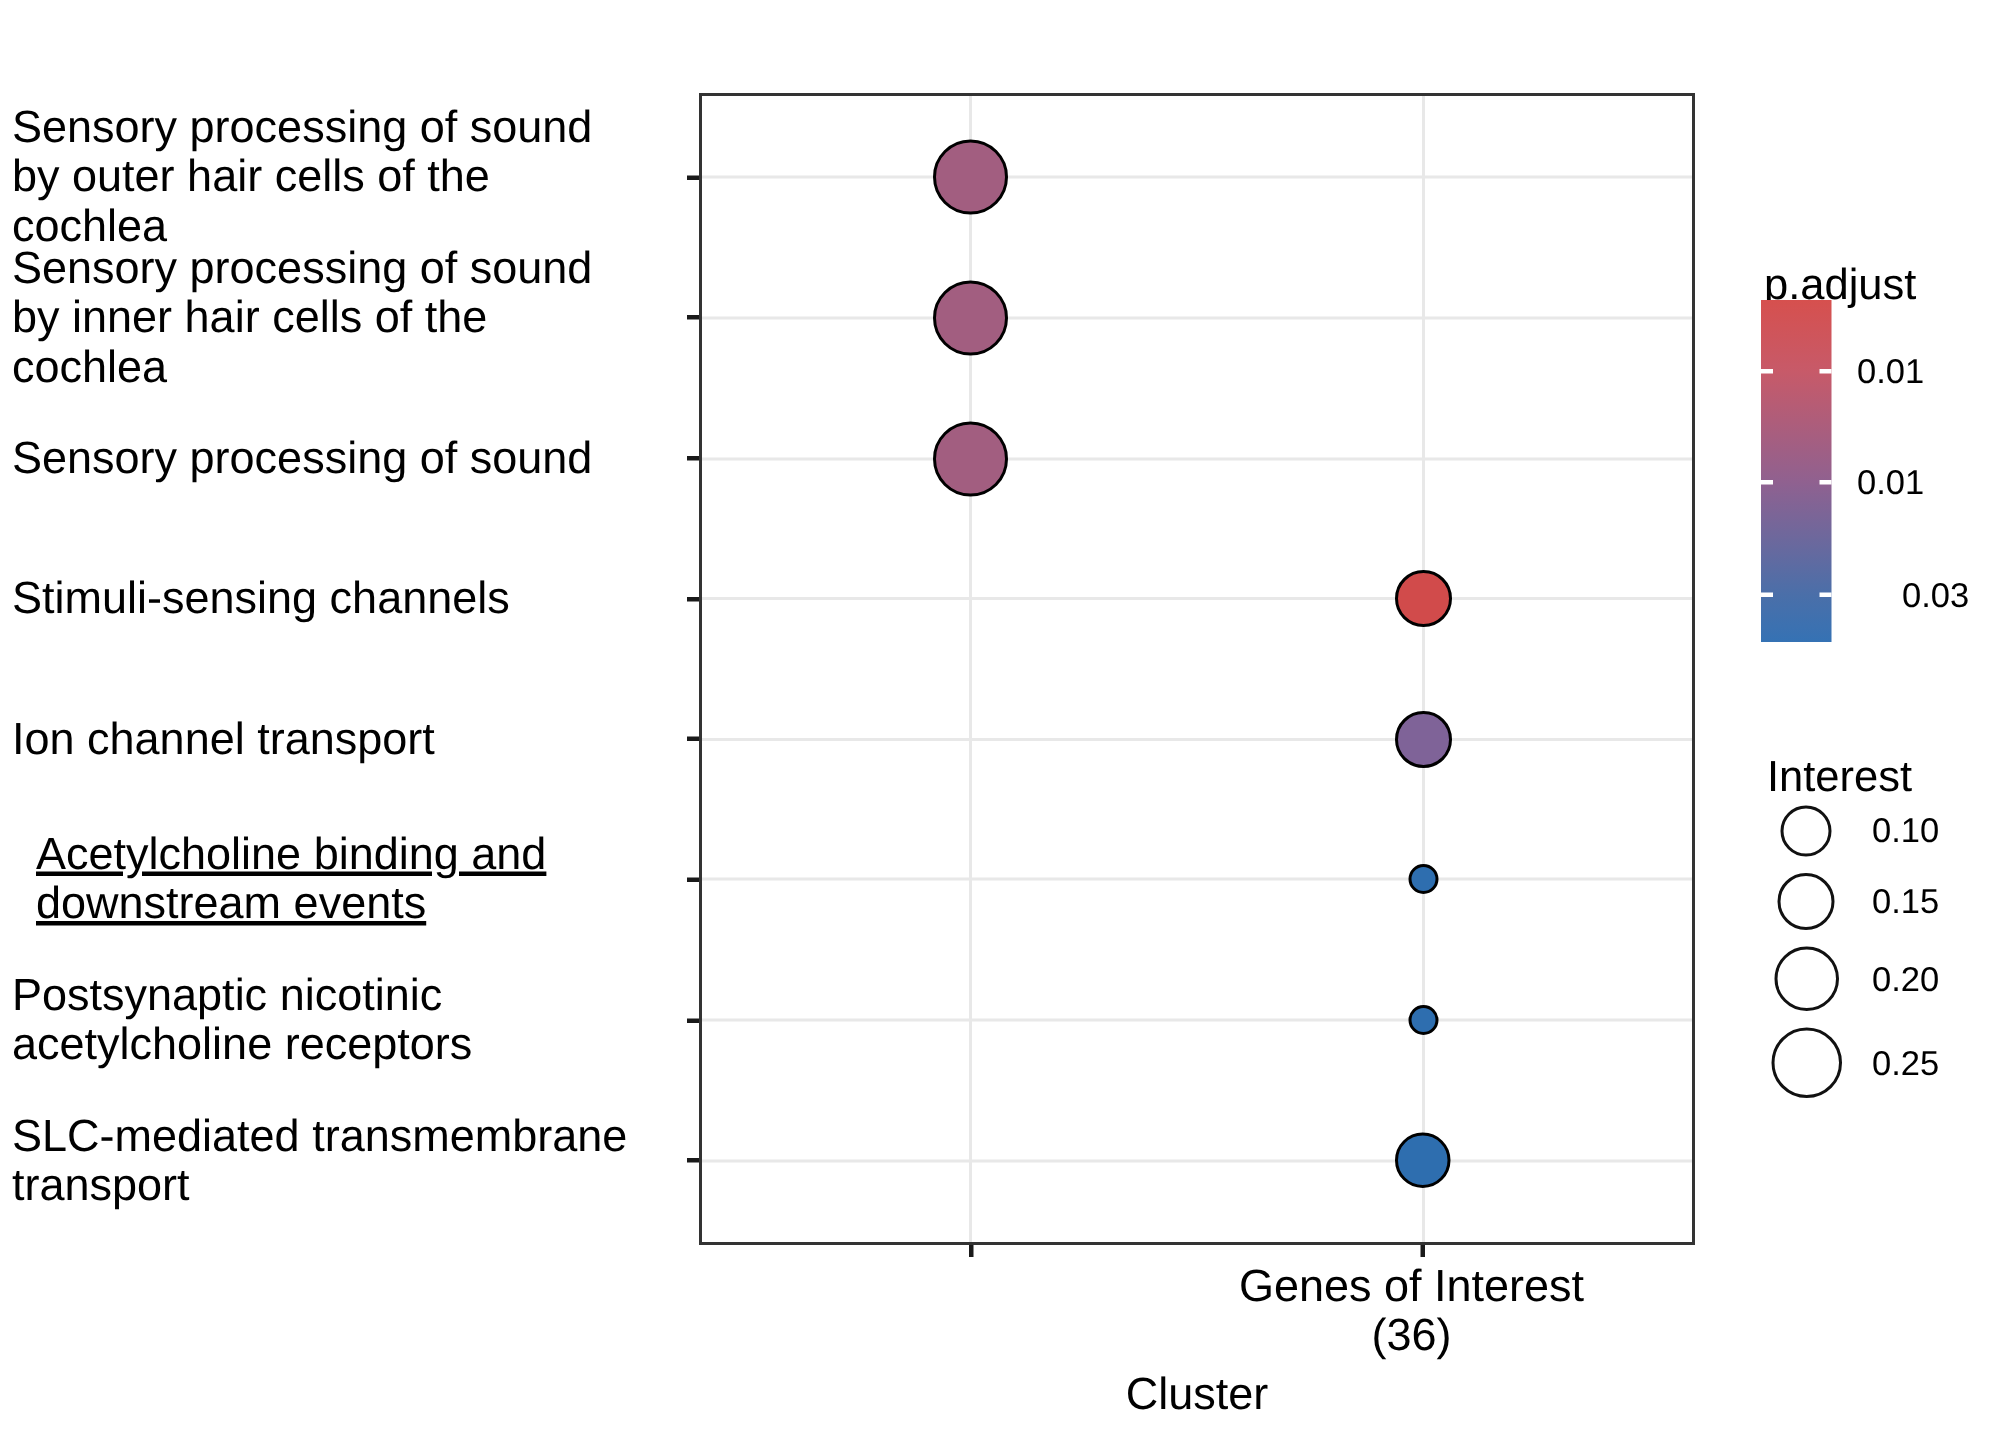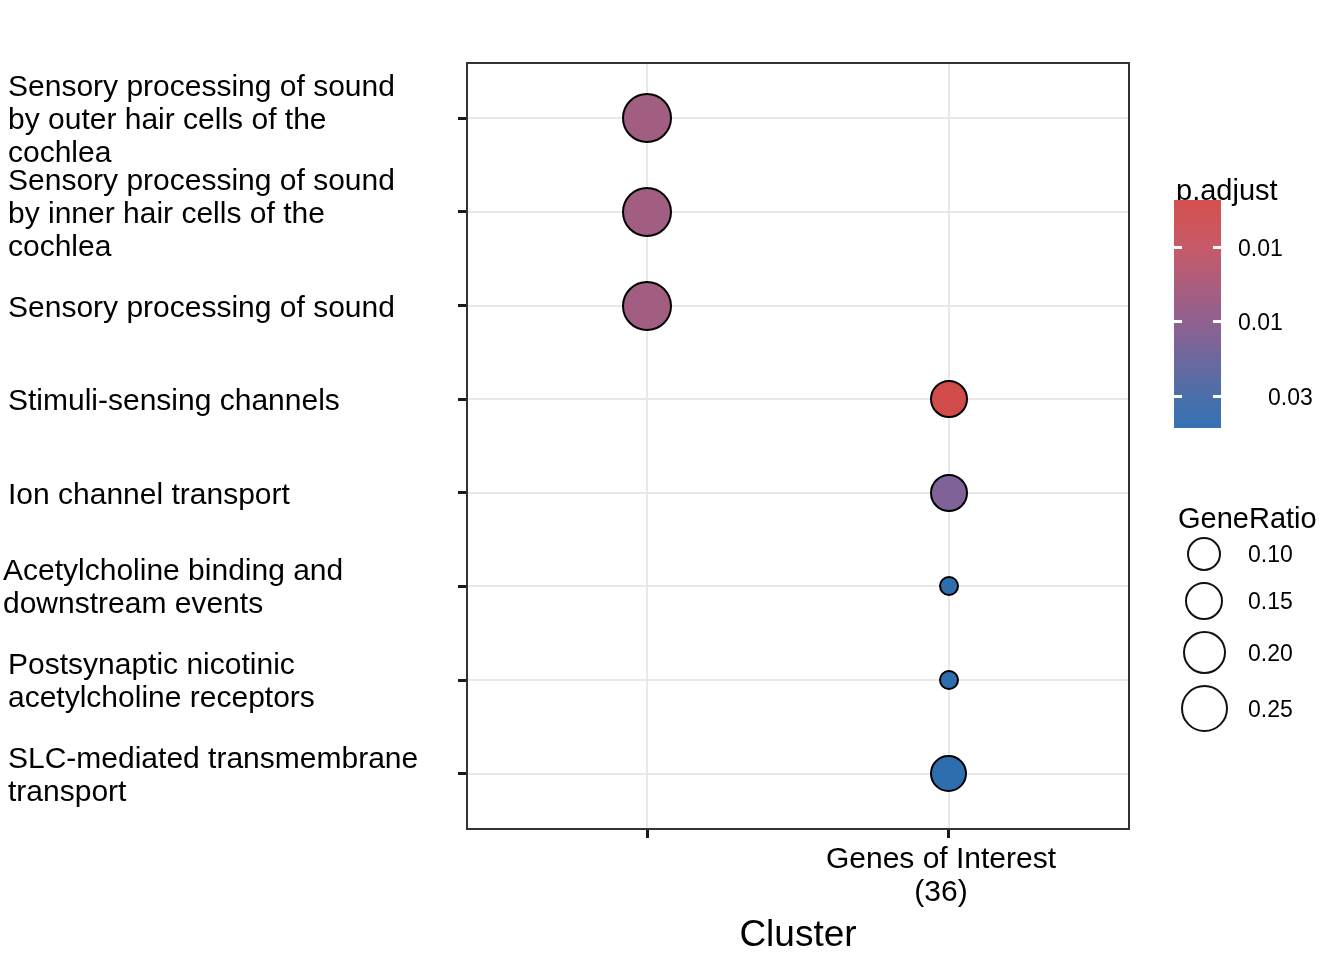--- a/index.html
+++ b/index.html
@@ -9,41 +9,41 @@
   }
   .panel{position:absolute;left:466px;top:62px;width:664px;height:768px;
     border:2px solid #333;box-sizing:border-box;background:transparent;z-index:2;}
   .grid{position:absolute;background:#e8e8e8;z-index:1;}
   .tick{position:absolute;background:#1a1a1a;z-index:4;}
   .dot{position:absolute;border:2.5px solid #000;border-radius:50%;box-sizing:border-box;z-index:3;}
   .ylab{position:absolute;transform:translateY(-50%);text-align:left;font-size:30px;
     line-height:33px;white-space:nowrap;z-index:2;width:450px;}
   .xlab{position:absolute;transform:translateX(-50%);text-align:center;font-size:30px;
     line-height:33px;white-space:nowrap;z-index:2;}
-  .axis-title{position:absolute;font-size:37px;transform:translateX(-50%);white-space:nowrap;}
+  .axis-title{position:absolute;font-size:30px;transform:translateX(-50%);white-space:nowrap;}
   .legend-title{position:absolute;font-size:29px;white-space:nowrap;margin-top:16px;}
   .colorbar{position:absolute;left:1174px;top:200px;width:47px;height:228px;z-index:2;}
   .cbtick{position:absolute;background:#ffffff;z-index:3;}
   .cblab{position:absolute;transform:translateY(-50%);font-size:23px;white-space:nowrap;}
   .ring{position:absolute;border:2.5px solid #111;border-radius:50%;background:#fff;box-sizing:border-box;}
   .sizelab{position:absolute;transform:translateY(-50%);font-size:23px;white-space:nowrap;}
 </style>
 </head>
 <body>
 
 <div id="chart">
   <div class="panel"></div>
 
   <div class="axis-title" style="left:798px;top:913px;">Cluster</div>
 
   <div class="legend-title" style="left:1176px;top:158px;">p.adjust</div>
 
   <div class="colorbar" id="colorbar" style="background: linear-gradient(rgb(214, 80, 78) 0%, rgb(199, 90, 105) 21%, rgb(143, 97, 144) 53.5%, rgb(74, 111, 169) 86.4%, rgb(53, 114, 180) 100%);"></div>
 
-  <div class="legend-title" style="left:1178px;top:486px;">GeneRatio</div>
+  <div class="legend-title" style="left:1178px;top:486px;">Interest</div>
 <div class="grid" style="left: 466px; top: 117.195px; width: 664px; height: 2px;"></div>
     <div class="tick" style="left: 458px; top: 116.695px; width: 8px; height: 3px;"></div>
     <div class="ylab" style="left: 8px; top: 118.195px;">
       <div>Sensory processing of sound</div>
       <div>by outer hair cells of the</div>
       <div>cochlea</div>
     </div>
     <div class="grid" style="left: 466px; top: 210.854px; width: 664px; height: 2px;"></div>
     <div class="tick" style="left: 458px; top: 210.354px; width: 8px; height: 3px;"></div>
     <div class="ylab" style="left: 8px; top: 211.854px;">
@@ -61,21 +61,21 @@
     <div class="ylab" style="left: 8px; top: 399.171px;">
       <div>Stimuli-sensing channels</div>
     </div>
     <div class="grid" style="left: 466px; top: 491.829px; width: 664px; height: 2px;"></div>
     <div class="tick" style="left: 458px; top: 491.329px; width: 8px; height: 3px;"></div>
     <div class="ylab" style="left: 8px; top: 492.829px;">
       <div>Ion channel transport</div>
     </div>
     <div class="grid" style="left: 466px; top: 585.488px; width: 664px; height: 2px;"></div>
     <div class="tick" style="left: 458px; top: 584.988px; width: 8px; height: 3px;"></div>
-    <div class="ylab" style="left: 3px; top: 586.488px;">
+    <div class="ylab" style="left: 24px; top: 586.488px; text-decoration: underline;">
       <div>Acetylcholine binding and</div>
       <div>downstream events</div>
     </div>
     <div class="grid" style="left: 466px; top: 679.146px; width: 664px; height: 2px;"></div>
     <div class="tick" style="left: 458px; top: 678.646px; width: 8px; height: 3px;"></div>
     <div class="ylab" style="left: 8px; top: 680.146px;">
       <div>Postsynaptic nicotinic</div>
       <div>acetylcholine receptors</div>
     </div>
     <div class="grid" style="left: 466px; top: 772.805px; width: 664px; height: 2px;"></div>

